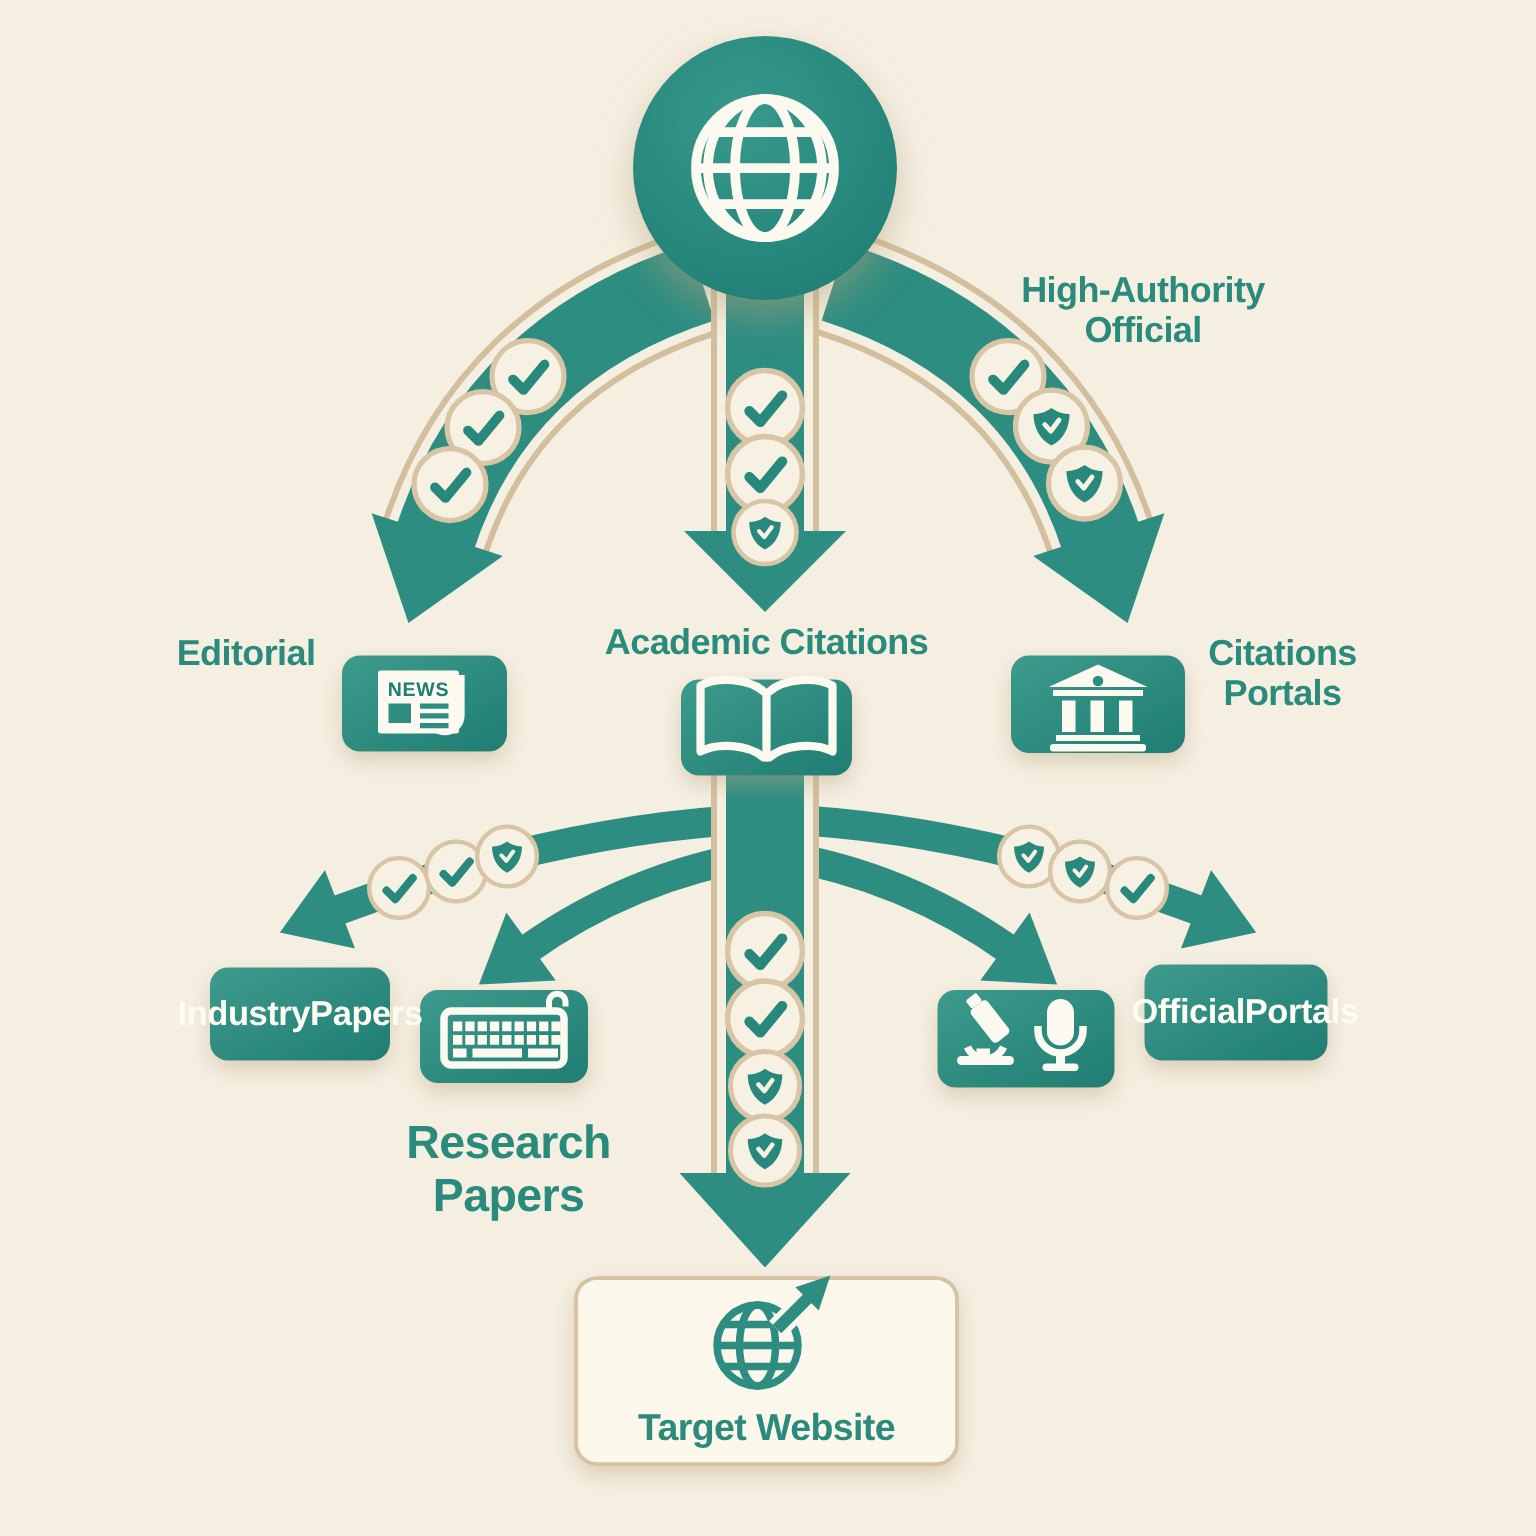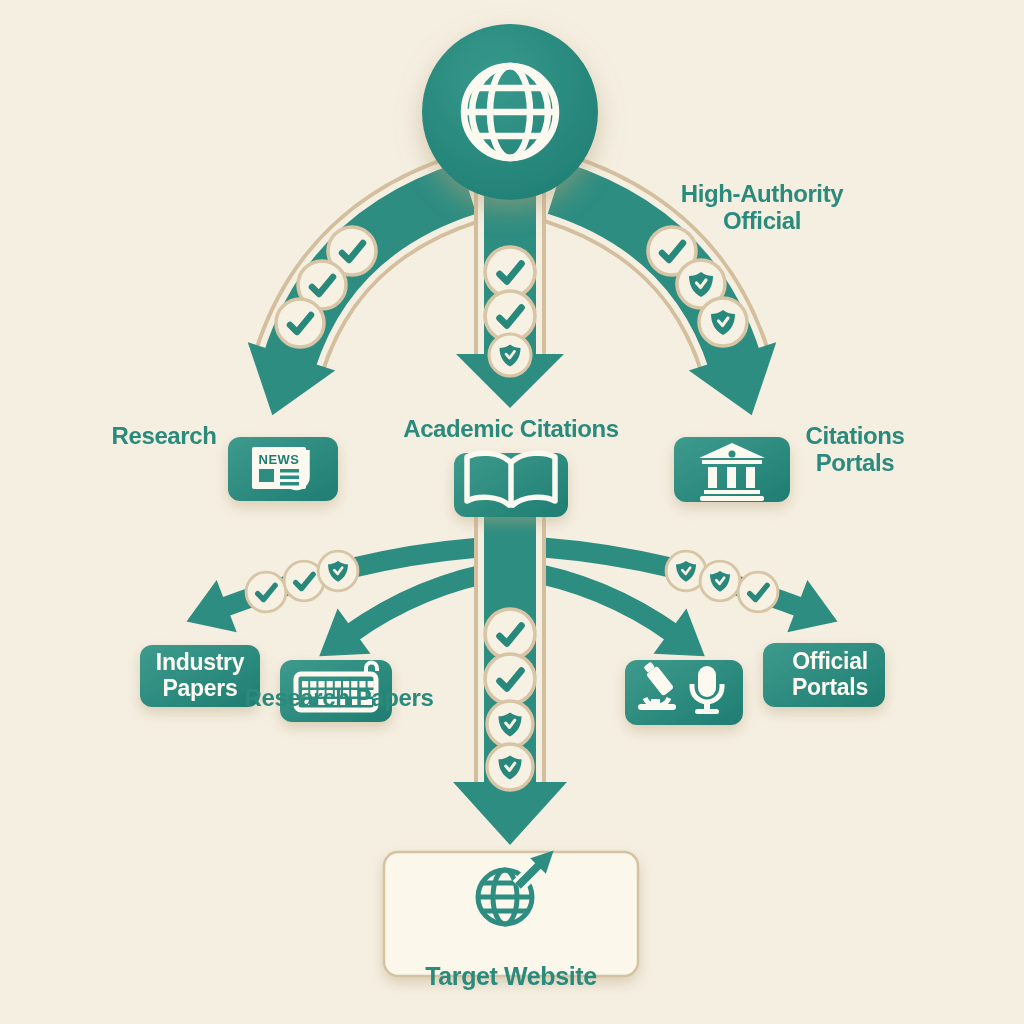--- a/index.html
+++ b/index.html
@@ -8,21 +8,21 @@
     background:#f5efe2;
     font-family:"Liberation Sans","DejaVu Sans",sans-serif;
   }
   .stage svg{position:absolute;left:0;top:0;}
   .lbl{
     position:absolute;text-align:center;font-weight:bold;color:#2a8a7c;
     font-size:24px;letter-spacing:-0.4px;line-height:1.14;
   }
   .lbl span{display:block;}
   .boxlbl{
-    position:absolute;display:flex;flex-direction:column;justify-content:center;
+    position:absolute;display:flex;flex-direction:row;justify-content:center;
     align-items:center;text-align:right;font-weight:bold;color:#fdfbf2;
     font-size:23px;letter-spacing:-0.3px;line-height:1.12;
   }
   .boxlbl span{display:block;}
 </style>
 </head>
 <body>
 
 <div class="stage">
 <svg width="1024" height="1024" viewBox="0 0 1024 1024">
@@ -283,43 +283,43 @@
     </g>
   </g>
 </svg>
 
 <div class="lbl" style="left:632px;top:180px;width:260px;">
   <span>High-Authority</span>
   <span>Official</span>
 </div>
 
 <div class="lbl" style="left:44px;top:422px;width:240px;">
-  <span>Research</span>
+  <span>Editorial</span>
 </div>
 
 <div class="lbl" style="left:351px;top:415px;width:320px;">
   <span>Academic Citations</span>
 </div>
 
 <div class="lbl" style="left:735px;top:422px;width:240px;">
   <span>Citations</span>
   <span>Portals</span>
 </div>
 
 <div class="boxlbl" style="left:140px;top:645px;width:120px;height:62px;">
   <span>Industry</span>
   <span>Papers</span>
 </div>
 
-<div class="lbl" style="left:219px;top:684px;width:240px;font-size:24px;">
+<div class="lbl" style="left:219px;top:744px;width:240px;font-size:31px;">
   <span>Research Papers</span>
 </div>
 
 
 <div class="boxlbl" style="left:763px;top:643px;width:134px;height:64px;">
   <span>Official</span>
   <span>Portals</span>
 </div>
 
-<div class="lbl" style="left:391px;top:938px;width:240px;font-size:25px;margin-top:24px;">
+<div class="lbl" style="left:391px;top:938px;width:240px;font-size:25px;">
   <span>Target Website</span>
 </div>
 </div>
 
 </body></html>

